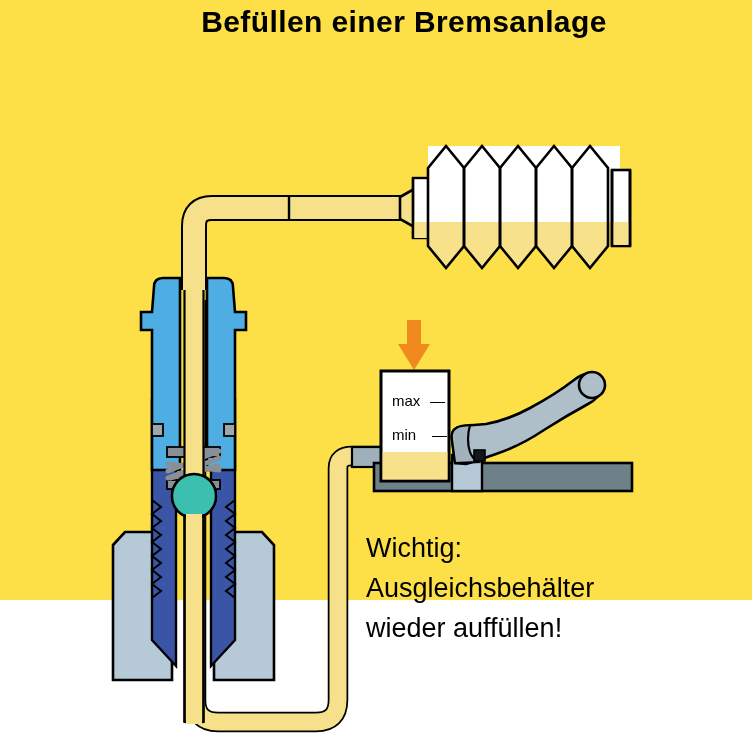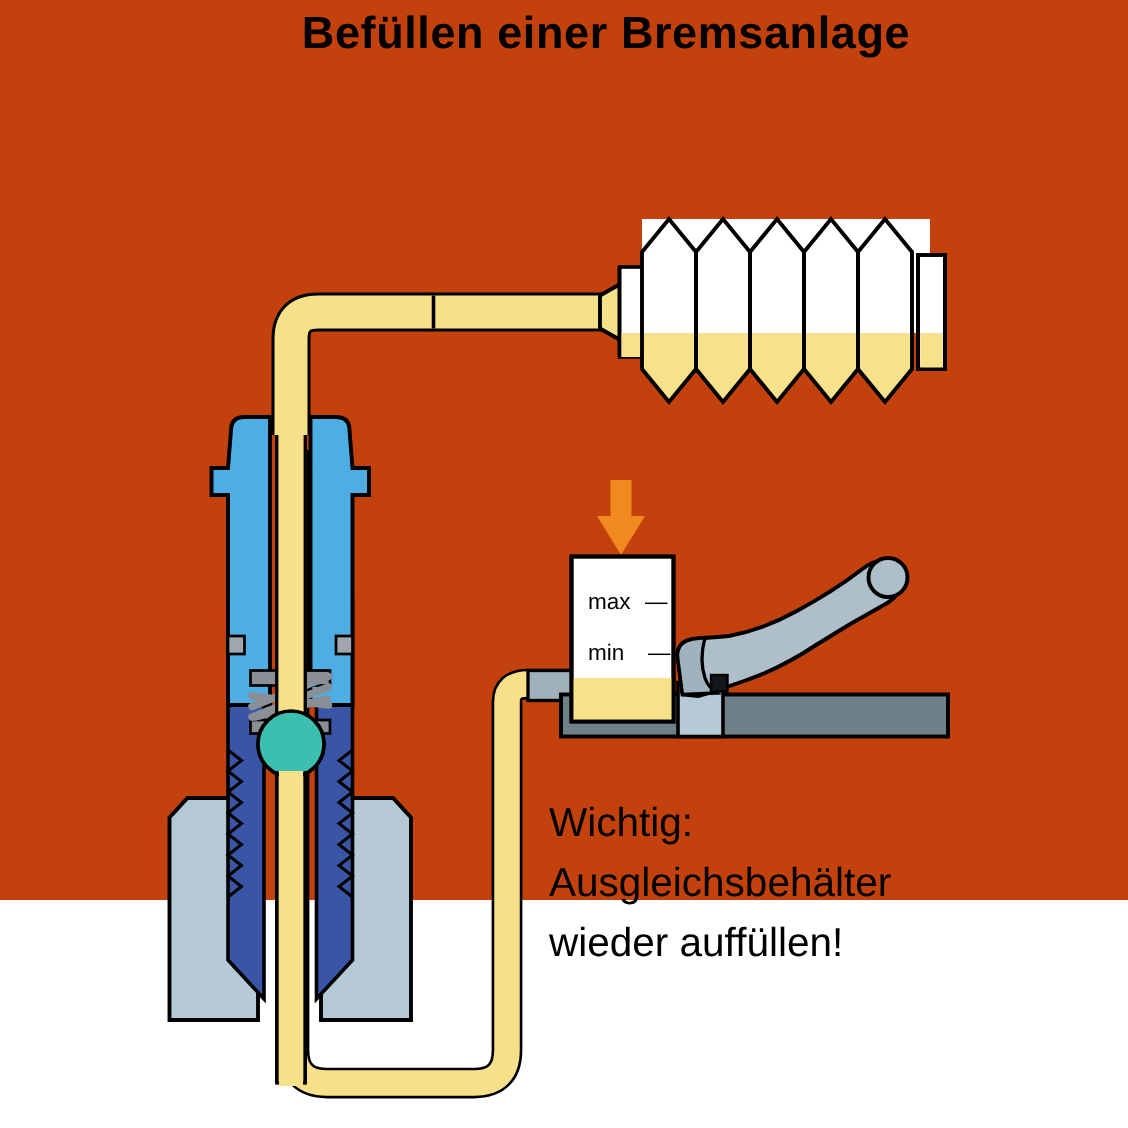--- a/index.html
+++ b/index.html
@@ -12,21 +12,21 @@
     width: 752px;
     height: 752px;
     font-family: "Liberation Sans", sans-serif;
     color: #000000;
     overflow: hidden;
   }
   #stage {
     position: relative;
     width: 752px;
     height: 600px;
-    background: #c2410c;
+    background: #fde047;
   }
   #diagram {
     position: absolute;
     left: 0;
     top: 0;
     width: 752px;
     height: 752px;
     display: block;
   }
   .ttl {

